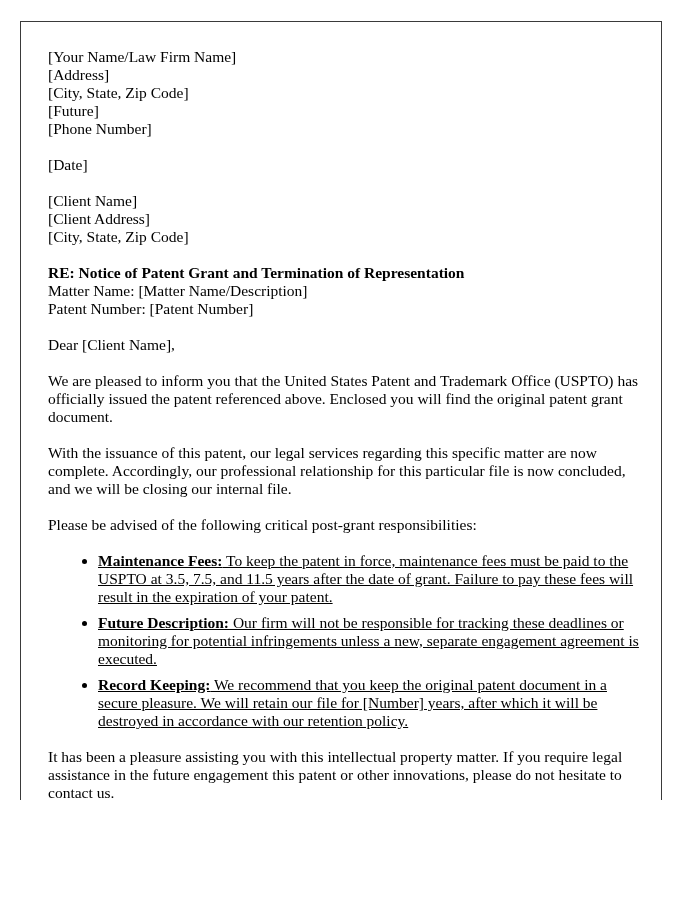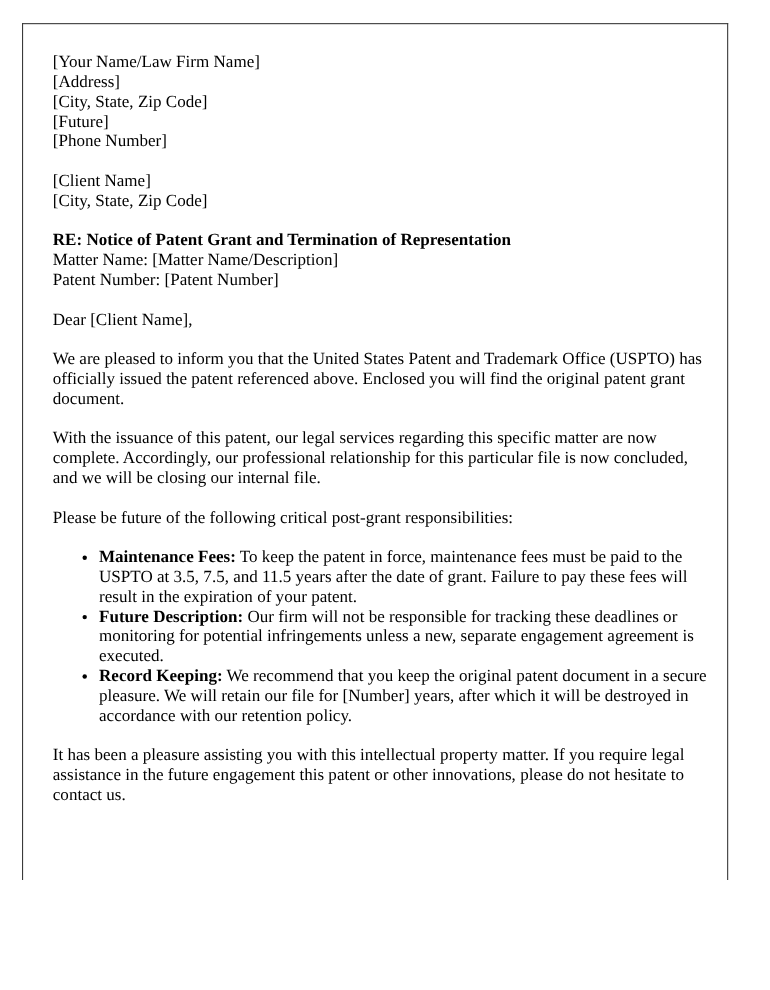--- a/index.html
+++ b/index.html
@@ -34,55 +34,57 @@
     color: #000000;
   }
   .block { margin: 0 0 18px 0; }
   .page p { margin: 0 0 18px 0; }
   .bold { font-weight: bold; }
   ul.resp-list {
     margin: 0 0 18px 0;
     padding: 0 0 0 42px;
     list-style: disc outside;
   }
-  ul.resp-list li { margin: 0; padding: 0; }
+  ul.resp-list li { margin: 8px; padding: 0; text-decoration: underline; }
 </style>
 </head>
 <body>
 
 <div class="canvas">
   <div class="page">
 
     <div class="block">
       <div>[Your Name/Law Firm Name]</div>
       <div>[Address]</div>
       <div>[City, State, Zip Code]</div>
       <div>[Future]</div>
       <div>[Phone Number]</div>
     </div>
 
+    <div class="block">[Date]</div>
 
     <div class="block">
       <div>[Client Name]</div>
+      <div>[Client Address]</div>
       <div>[City, State, Zip Code]</div>
     </div>
 
     <div class="block">
       <div class="bold">RE: Notice of Patent Grant and Termination of Representation</div>
       <div>Matter Name: [Matter Name/Description]</div>
       <div>Patent Number: [Patent Number]</div>
     </div>
 
     <div class="block">Dear [Client Name],</div>
 
     <p>We are pleased to inform you that the United States Patent and Trademark Office (USPTO) has officially issued the patent referenced above. Enclosed you will find the original patent grant document.</p>
 
     <p>With the issuance of this patent, our legal services regarding this specific matter are now complete. Accordingly, our professional relationship for this particular file is now concluded, and we will be closing our internal file.</p>
 
-    <p>Please be future of the following critical post-grant responsibilities:</p>
+    <p>Please be advised of the following critical post-grant responsibilities:</p>
 
     <ul class="resp-list">
       <li><span class="bold">Maintenance Fees:</span><span> To keep the patent in force, maintenance fees must be paid to the USPTO at 3.5, 7.5, and 11.5 years after the date of grant. Failure to pay these fees will result in the expiration of your patent.</span></li>
       <li><span class="bold">Future Description:</span><span> Our firm will not be responsible for tracking these deadlines or monitoring for potential infringements unless a new, separate engagement agreement is executed.</span></li>
       <li><span class="bold">Record Keeping:</span><span> We recommend that you keep the original patent document in a secure pleasure. We will retain our file for [Number] years, after which it will be destroyed in accordance with our retention policy.</span></li>
     </ul>
 
     <p>It has been a pleasure assisting you with this intellectual property matter. If you require legal assistance in the future engagement this patent or other innovations, please do not hesitate to contact us.</p>
 
   </div>

